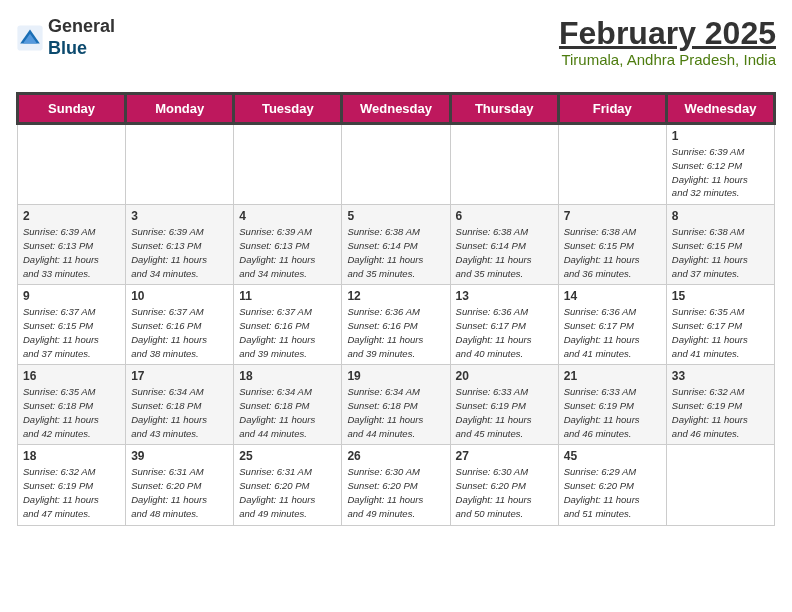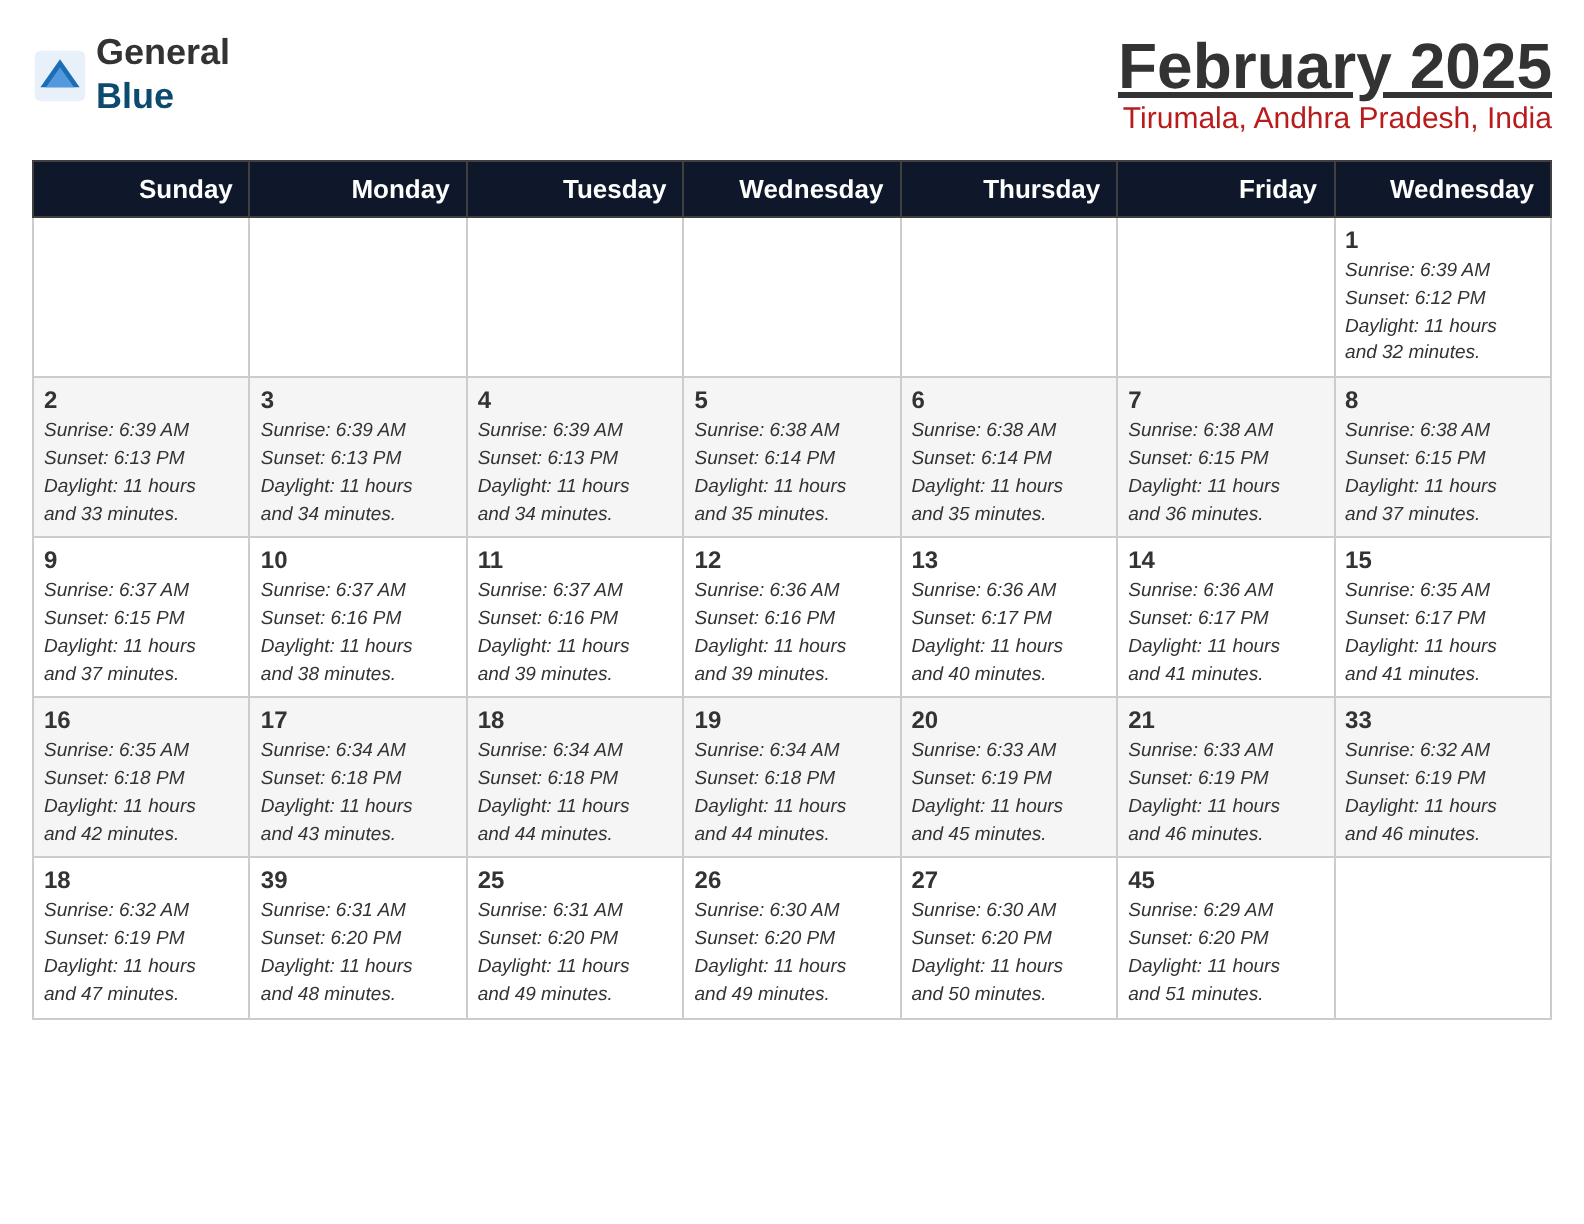--- a/index.html
+++ b/index.html
@@ -7,21 +7,21 @@
       font-family: Arial, sans-serif;
       background: #fff;
       width: 792px;
       min-height: 612px;
       padding: 16px;
     }
     .header {
       display: flex;
       align-items: flex-start;
       justify-content: space-between;
-      margin-bottom: 12px;
+      margin-bottom: 24px;
     }
     .logo {
       display: flex;
       align-items: center;
       gap: 4px;
     }
     .logo-text {
       font-size: 18px;
       font-weight: bold;
       line-height: 1.2;
@@ -37,35 +37,35 @@
     }
     .month-year {
       font-size: 32px;
       font-weight: bold;
       color: #333;
       line-height: 1.1;
       text-decoration: underline;
     }
     .location {
       font-size: 15px;
-      color: #b91c1c;
+      color: #4d7c0f;
     }
     .calendar {
       width: 100%;
       border-collapse: collapse;
       border: 1px solid #ccc;
     }
     .calendar th {
-      background-color: #0f172a;
+      background-color: #be185d;
       color: #fff;
       font-size: 13px;
       font-weight: bold;
       padding: 6px 8px;
-      text-align: right;
-      border: 1px solid #404040;
+      text-align: center;
+      border: 3px solid #404040;
     }
     .calendar td {
       vertical-align: top;
       border: 1px solid #ccc;
       padding: 4px 5px;
       width: calc(100% / 7);
       min-height: 80px;
       font-size: 10px;
       color: #333;
       background: #fff;

